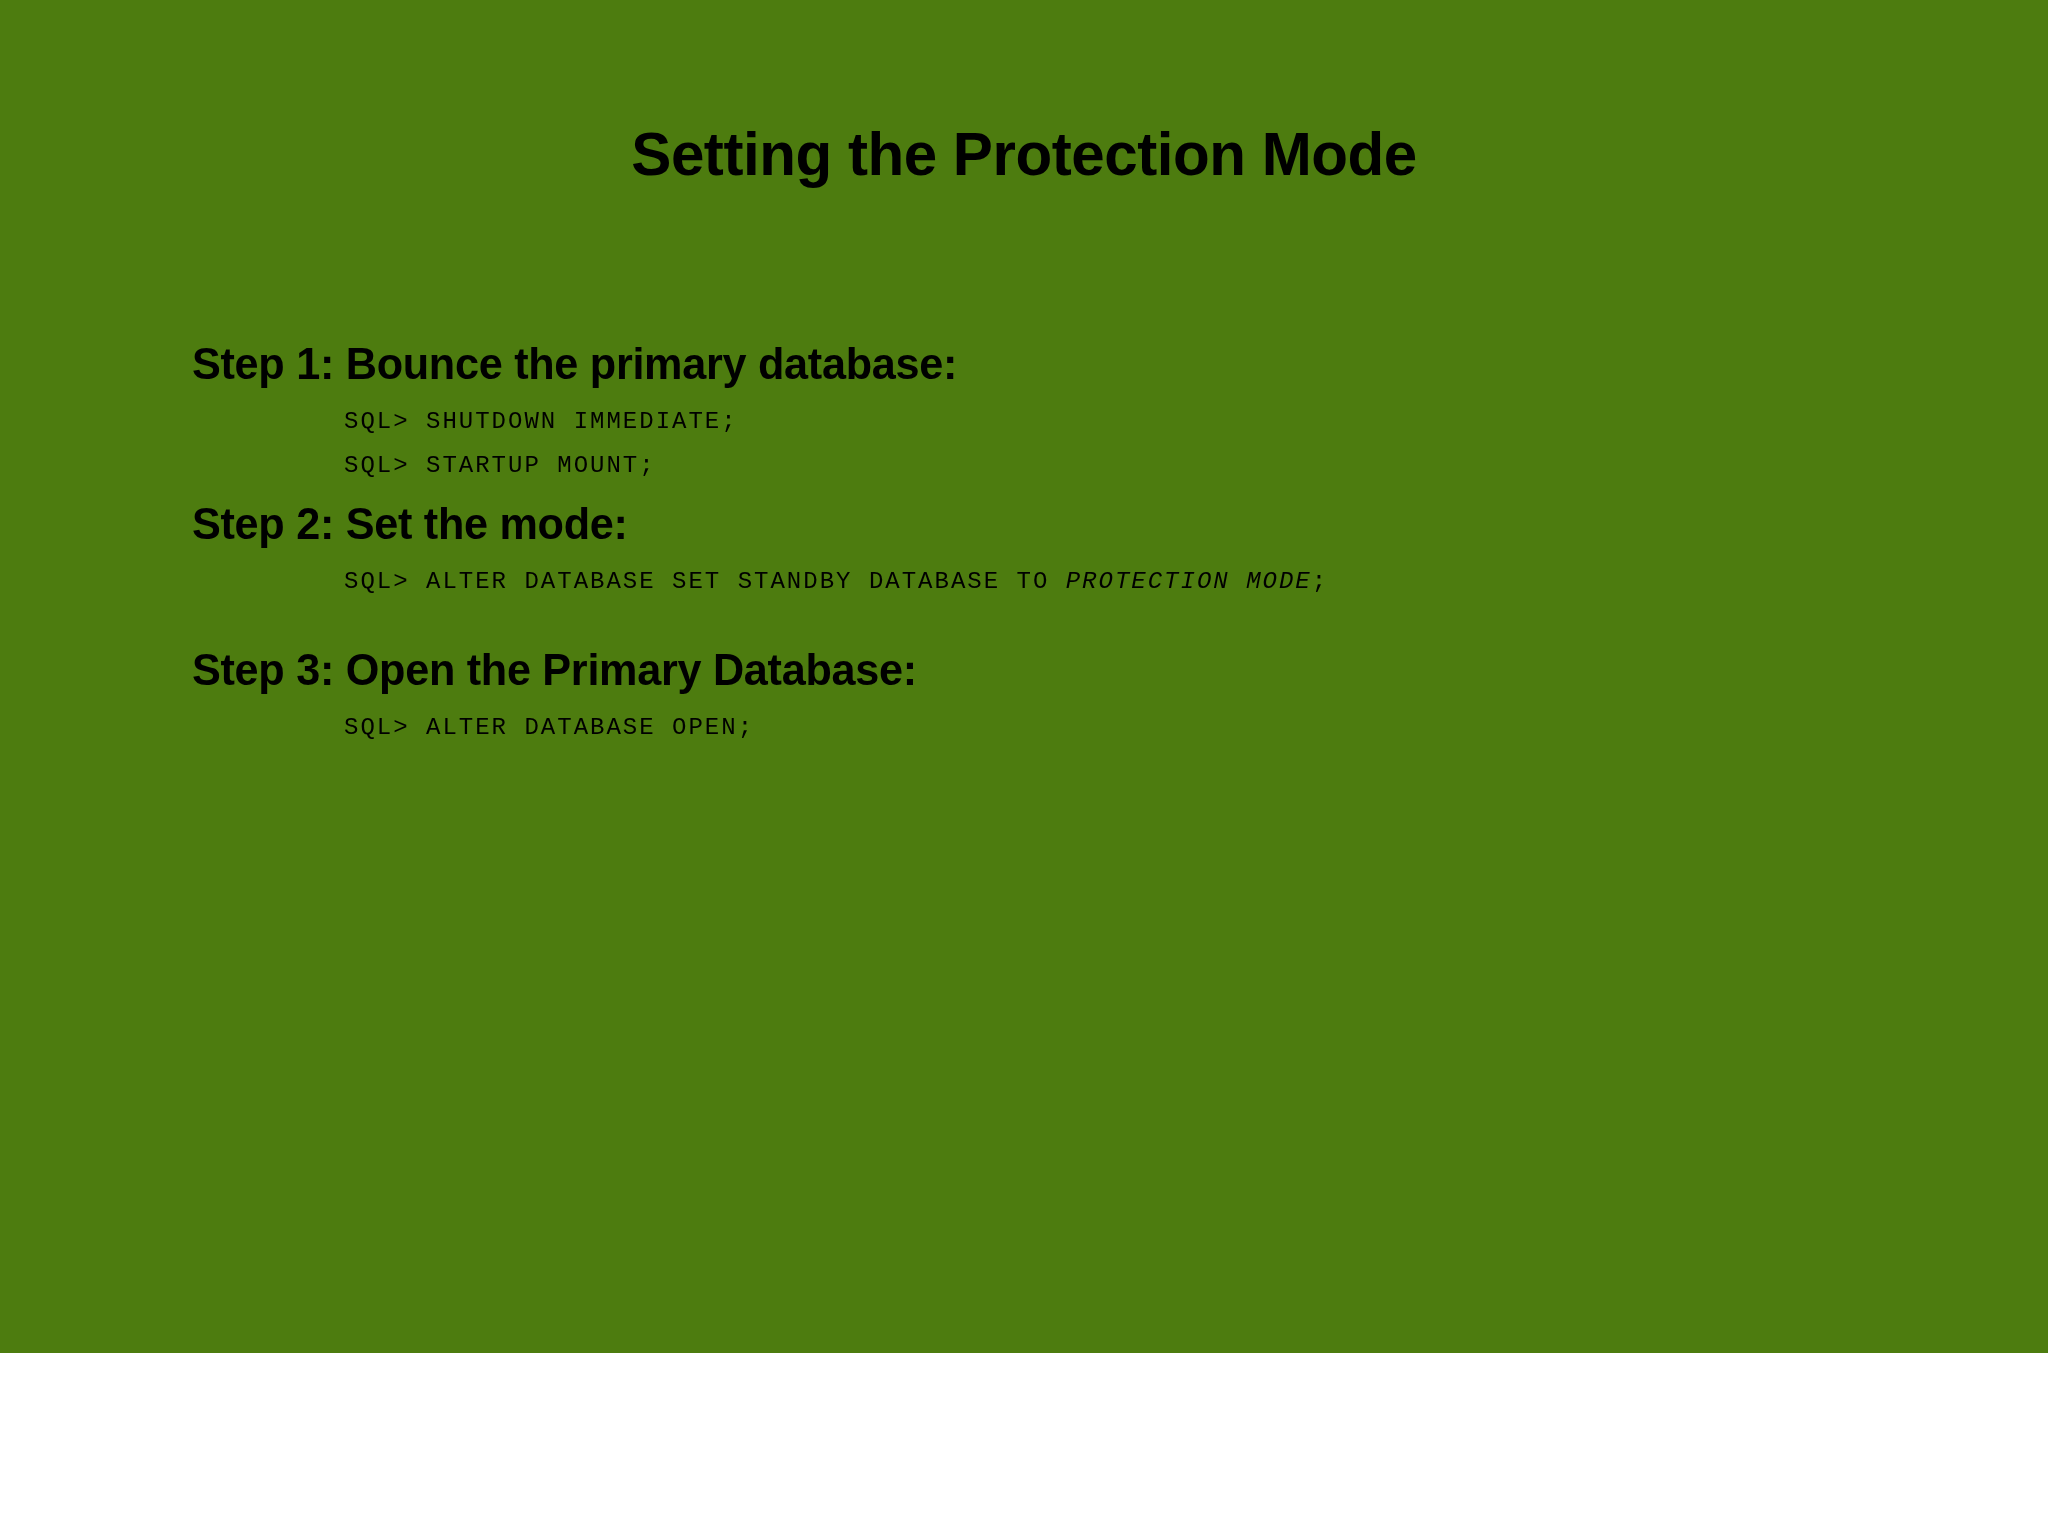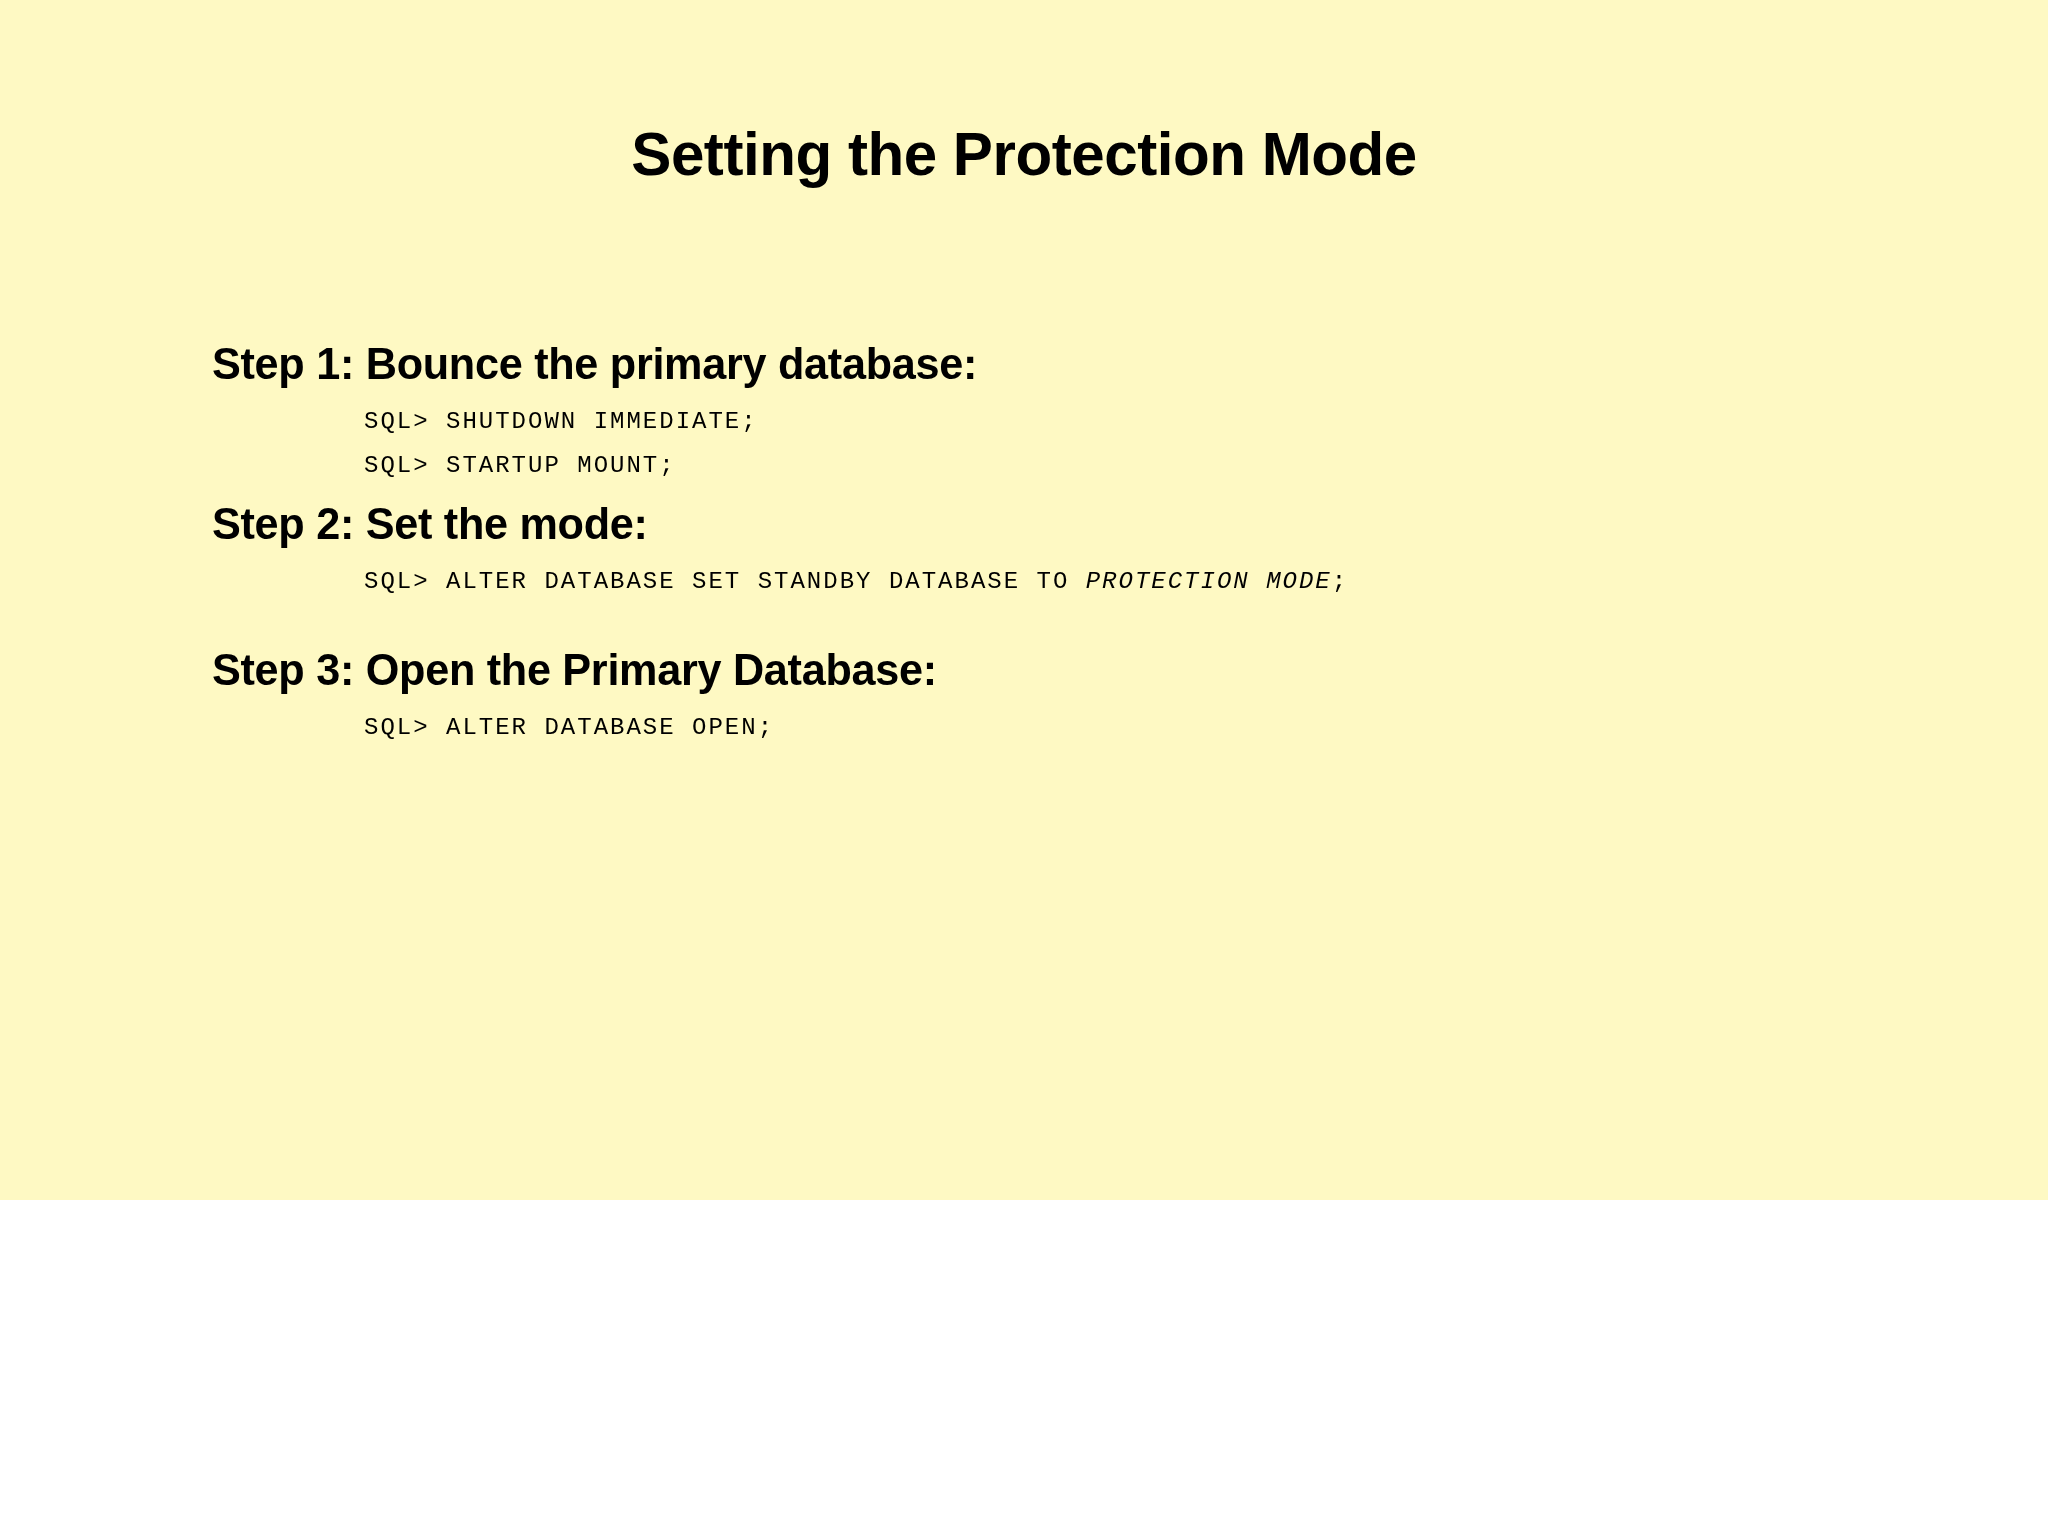--- a/index.html
+++ b/index.html
@@ -12,22 +12,22 @@
     height: 1536px;
     overflow: hidden;
     font-family: "Liberation Sans", sans-serif;
     color: #000000;
     -webkit-font-smoothing: antialiased;
   }
 
   .slide {
     position: relative;
     width: 2048px;
-    height: 1200px;
-    background: #fef9c3;
+    height: 1353px;
+    background: #4d7c0f;
     box-sizing: border-box;
   }
 
   .slide-title {
     position: absolute;
     left: 0;
     top: 118px;
     width: 2048px;
     text-align: center;
     font-family: "Liberation Sans", sans-serif;
@@ -35,21 +35,21 @@
     font-size: 62px;
     line-height: 72px;
     letter-spacing: -0.5px;
     transform: scaleX(0.97);
     transform-origin: center top;
     white-space: nowrap;
   }
 
   .body-area {
     position: absolute;
-    left: 212px;
+    left: 192px;
     top: 338px;
     width: 1760px;
   }
 
   .step-heading {
     font-family: "Liberation Sans", sans-serif;
     font-weight: bold;
     font-size: 45px;
     line-height: 52px;
     letter-spacing: -0.3px;

